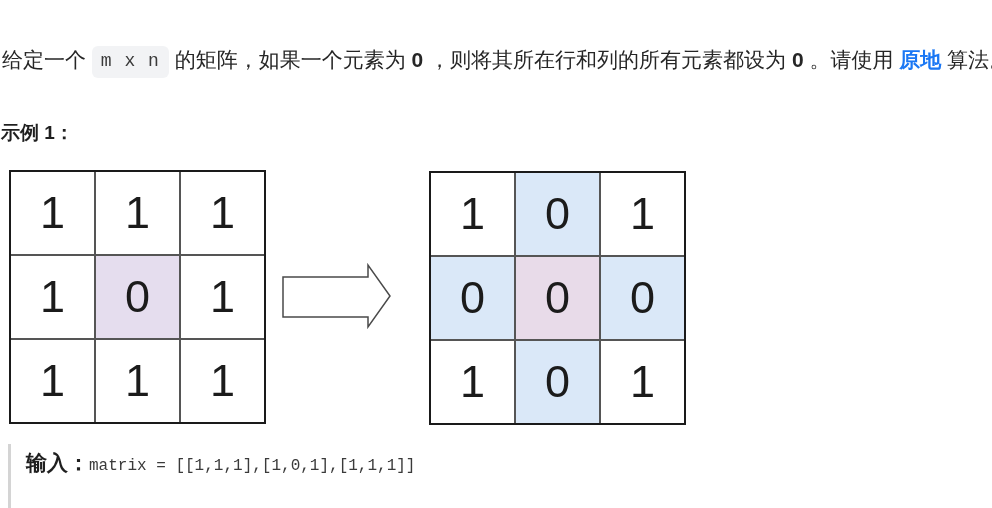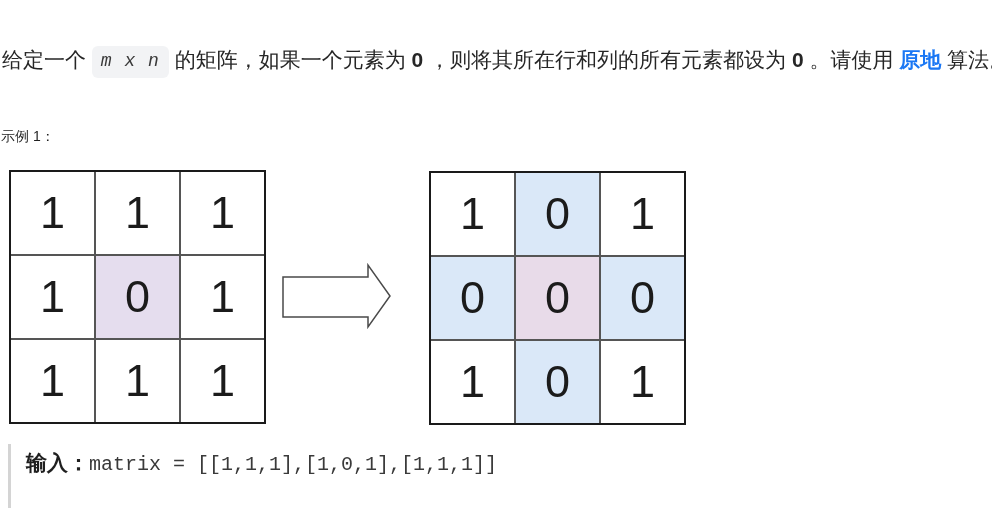--- a/index.html
+++ b/index.html
@@ -21,41 +21,40 @@
     color: #262626;
     white-space: nowrap;
   }
   .code-chip {
     display: inline-block;
     background: #f2f3f5;
     color: #3a3a3a;
     border-radius: 6px;
     padding: 0 9px 2px 9px;
     font-family: "Liberation Mono", "DejaVu Sans Mono", monospace;
-    font-style: italic;
     font-size: 18px;
     letter-spacing: 1px;
     vertical-align: 1px;
     margin-top: 20px;
   }
   .b0 { font-weight: 700; }
   .inplace-link {
     color: #1a77f4;
     font-weight: 700;
     text-decoration: none;
     cursor: pointer;
     text-align: center;
   }
 
   
   .example-heading {
     position: absolute;
-    top: 128px; left: 1px;
-    font-size: 14px;
-    font-weight: 400;
+    top: 120px; left: 1px;
+    font-size: 19px;
+    font-weight: 700;
     color: #1f1f1f;
   }
 
   
   .matrix {
     position: absolute;
     display: grid;
     grid-template-columns: repeat(3, 83px);
     grid-auto-rows: 82px;
     gap: 2px;
@@ -85,21 +84,21 @@
     color: #3a3a3a;
   }
   .io-line { white-space: nowrap; }
   .io-label {
     font-weight: 700;
     color: #1f1f1f;
     text-align: right;
   }
   .io-value {
     font-family: "Liberation Mono", "DejaVu Sans Mono", monospace;
-    font-size: 20px;
+    font-size: 16px;
     color: #3a3a3a;
   }
 </style>
 </head>
 <body>
 
 <p class="desc"><span>给定一个 </span><span class="code-chip">m x n</span><span> 的矩阵，如果一个元素为 </span><span class="b0">0</span><span> ，则将其所在行和列的所有元素都设为 </span><span class="b0">0</span><span> 。请使用 </span><a class="inplace-link">原地</a><span> 算法。</span></p>
 
 <div class="example-heading">示例 1：</div>
 

